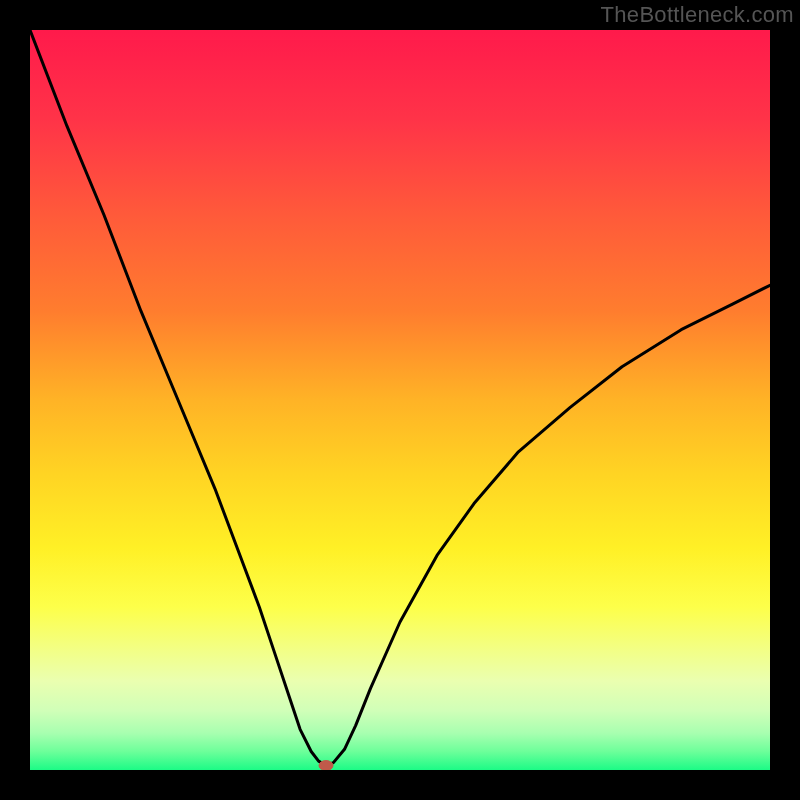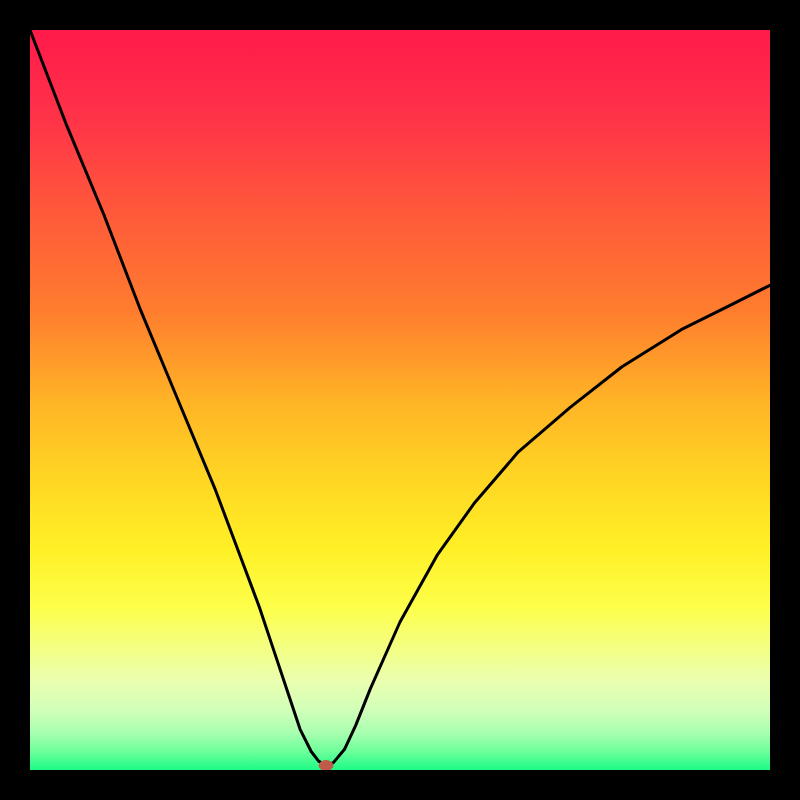--- a/index.html
+++ b/index.html
@@ -48,20 +48,21 @@
   .marker {
     fill: #c05a4a;
     stroke: #c05a4a;
   }
 </style>
 </head>
 <body>
 
 <div class="frame">
 
+  <div class="watermark">TheBottleneck.com</div>
 
   <div class="plot">
     <svg id="plot-svg" width="740" height="740" viewBox="0 0 740 740">
       <defs>
         <linearGradient id="bg-grad" x1="0" y1="0" x2="0" y2="1">
             <stop offset="0%" stop-color="#ff1a4b"></stop>
             <stop offset="12%" stop-color="#ff3348"></stop>
             <stop offset="25%" stop-color="#ff5a3a"></stop>
             <stop offset="38%" stop-color="#ff7d2e"></stop>
             <stop offset="50%" stop-color="#ffb326"></stop>

